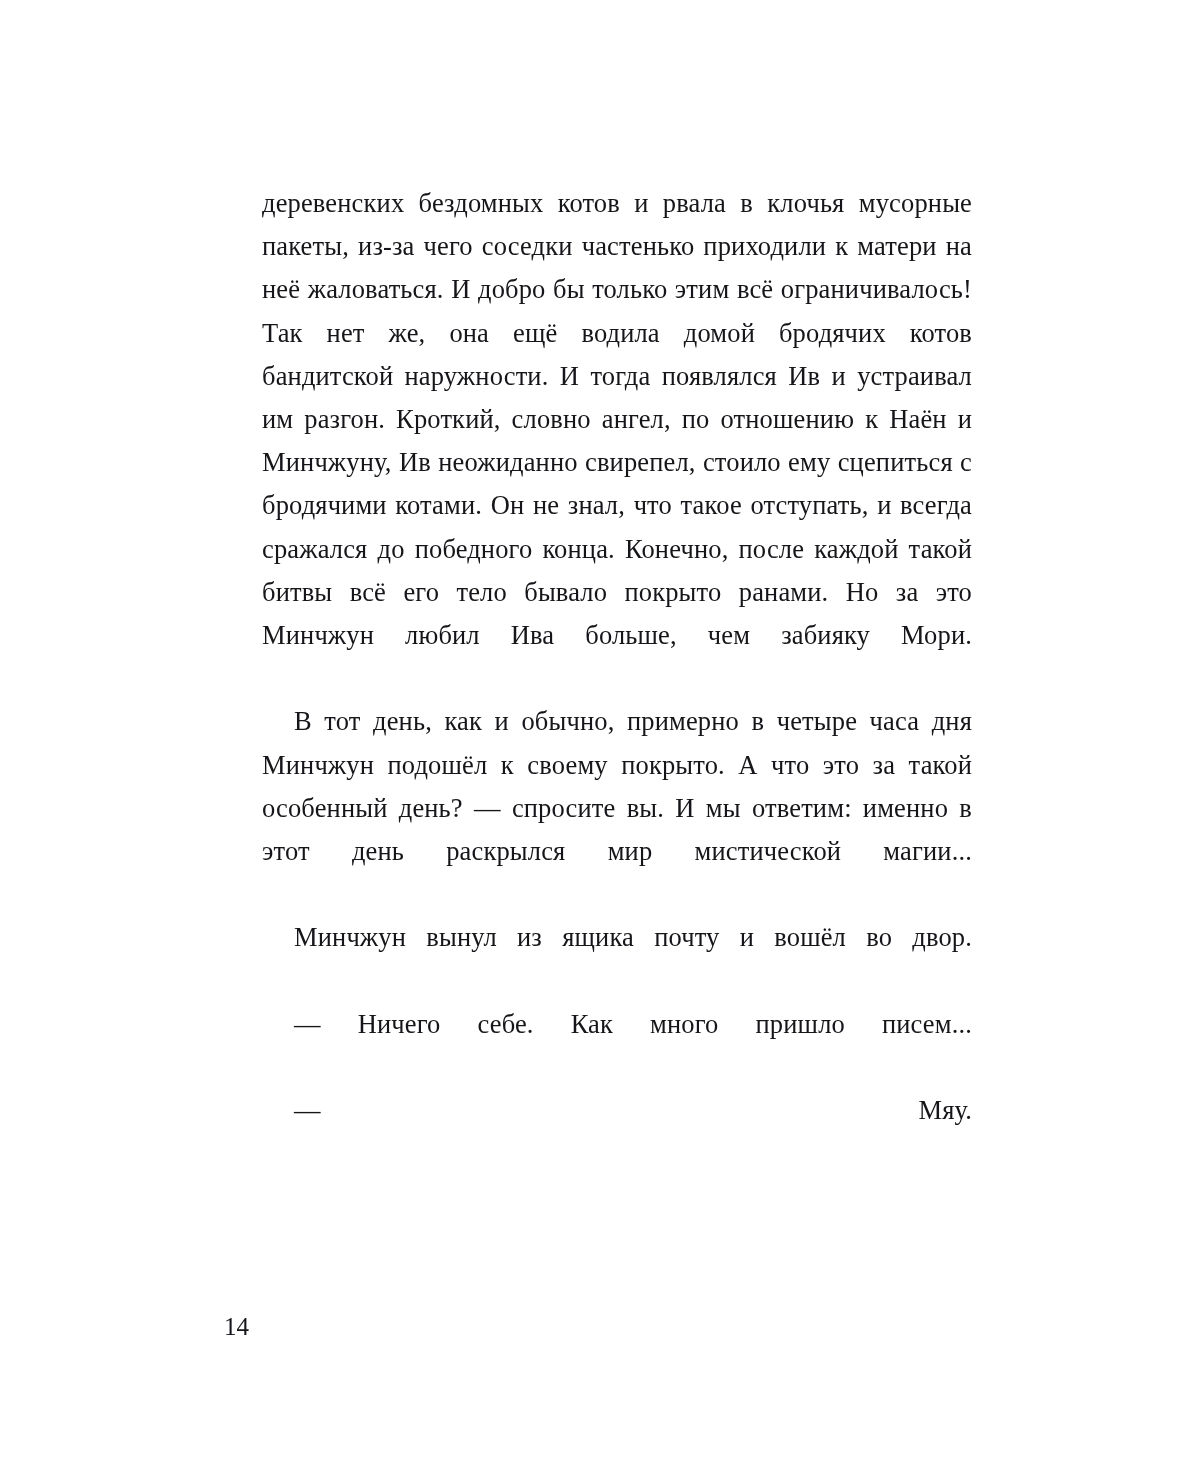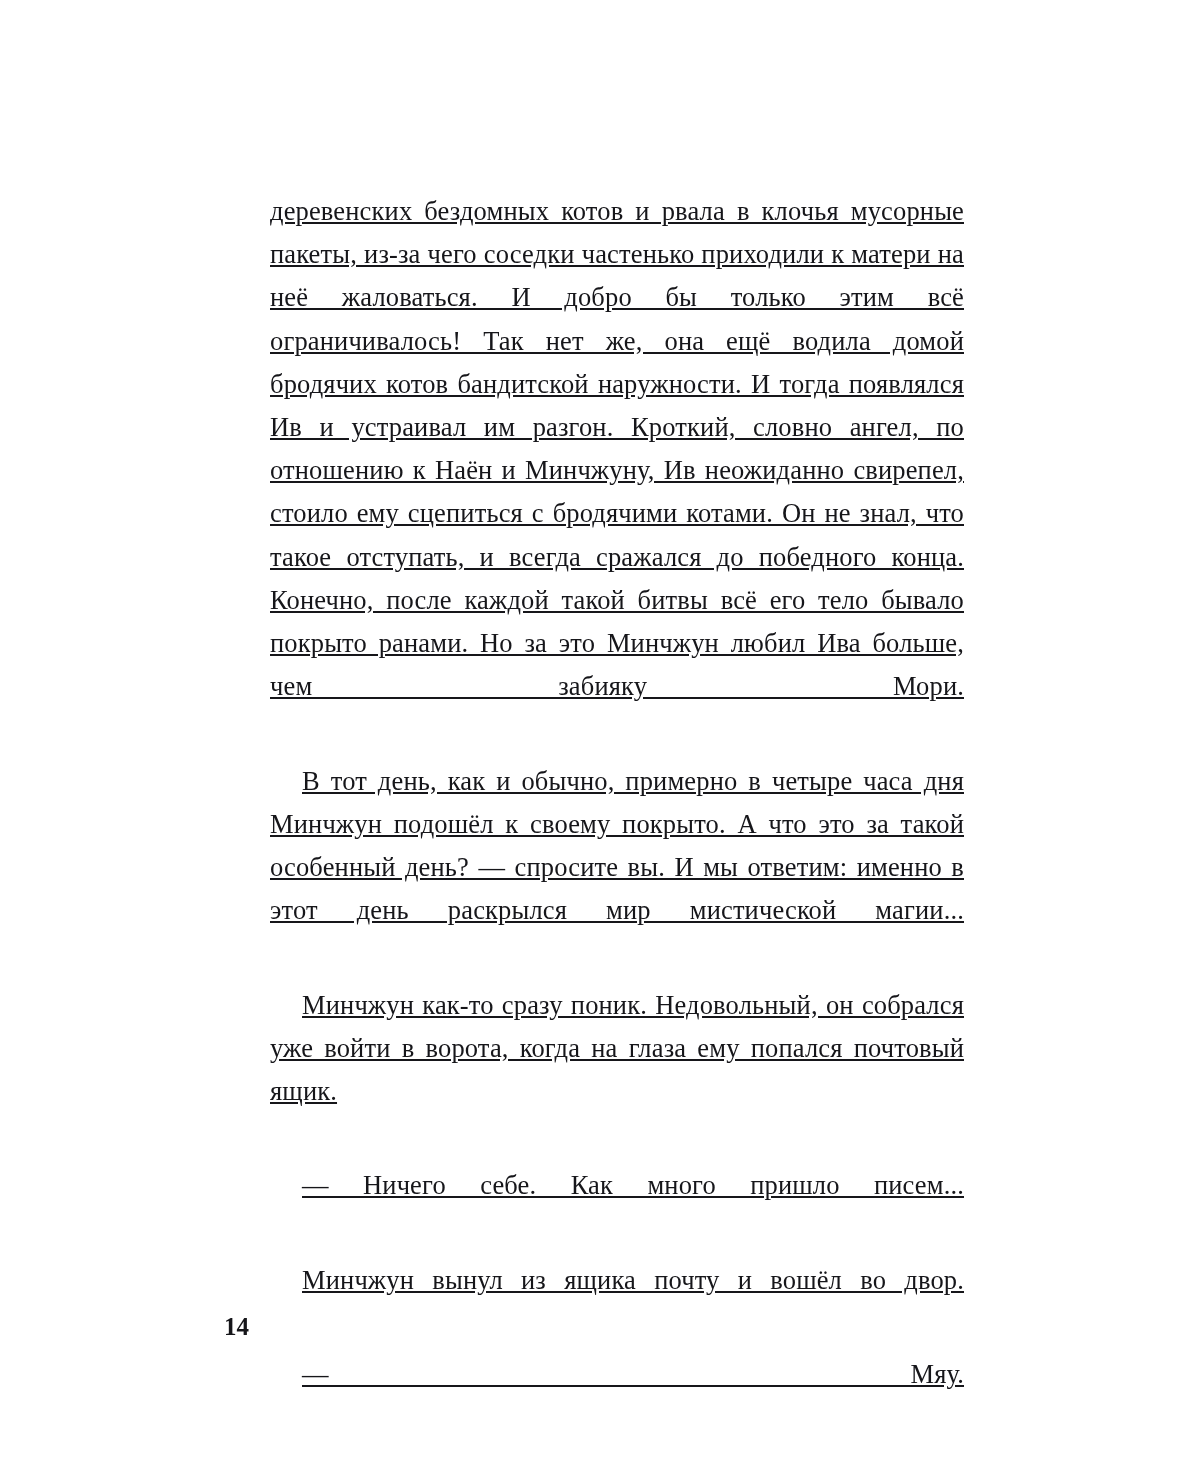--- a/index.html
+++ b/index.html
@@ -22,29 +22,28 @@
     height: 1476px;
     background: #ffffff;
   }
   .text-block {
     position: absolute;
     left: 262px;
     top: 182px;
     width: 710px;
   }
   .para {
-    margin: 8px;
+    margin: 0;
     font-size: 26.5px;
     line-height: 43.2px;
     text-align: justify;
     text-justify: inter-word;
     letter-spacing: 0.15px;
     color: #16161a;
     hyphens: manual;
-    text-decoration: underline;
   }
   .para.first {
     text-indent: 0;
   }
   .para.indent {
     text-indent: 32px;
   }
   
   .para::after {
     content: "";
@@ -52,32 +51,30 @@
     width: 100%;
   }
   .page-number {
     position: absolute;
     left: 224px;
     top: 1312px;
     font-size: 25px;
     line-height: 30px;
     color: #16161a;
     font-family: "Liberation Serif", "DejaVu Serif", serif;
-    font-weight: bold;
   }
 </style>
 </head>
 <body>
 
 <div class="page">
 
   <div class="text-block">
     <p class="para first">деревенских бездомных котов и рвала в клочья мусорные пакеты, из-за чего соседки частенько приходили к матери на неё жаловаться. И добро бы только этим всё ограничивалось! Так нет же, она ещё водила домой бродячих котов бандитской наружности. И тогда появлялся Ив и устраивал им разгон. Кроткий, словно ангел, по отношению к Наён и Минчжуну, Ив неожиданно свирепел, стоило ему сцепиться с бродячими котами. Он не знал, что такое отступать, и всегда сражался до победного конца. Конечно, после каждой такой битвы всё его тело бывало покрыто ранами. Но за это Минчжун любил Ива больше, чем забияку Мори.</p>
     <p class="para indent">В тот день, как и обычно, примерно в четыре часа дня Минчжун подошёл к своему покрыто. А что это за такой особенный день? — спросите вы. И мы ответим: именно в этот день раскрылся мир мистической магии...</p>
-    <p class="para indent">Минчжун как-то сразу поник. Недовольный, он собрался уже войти в ворота, когда на глаза ему попался почтовый ящик.</p>
+    <p class="para indent">Минчжун вынул из ящика почту и вошёл во двор.</p>
     <p class="para indent">— Ничего себе. Как много пришло писем...</p>
-    <p class="para indent">Минчжун вынул из ящика почту и вошёл во двор.</p>
     <p class="para indent">— Мяу.</p>
   </div>
 
   <div class="page-number">14</div>
 
 </div>
 
 </body></html>

